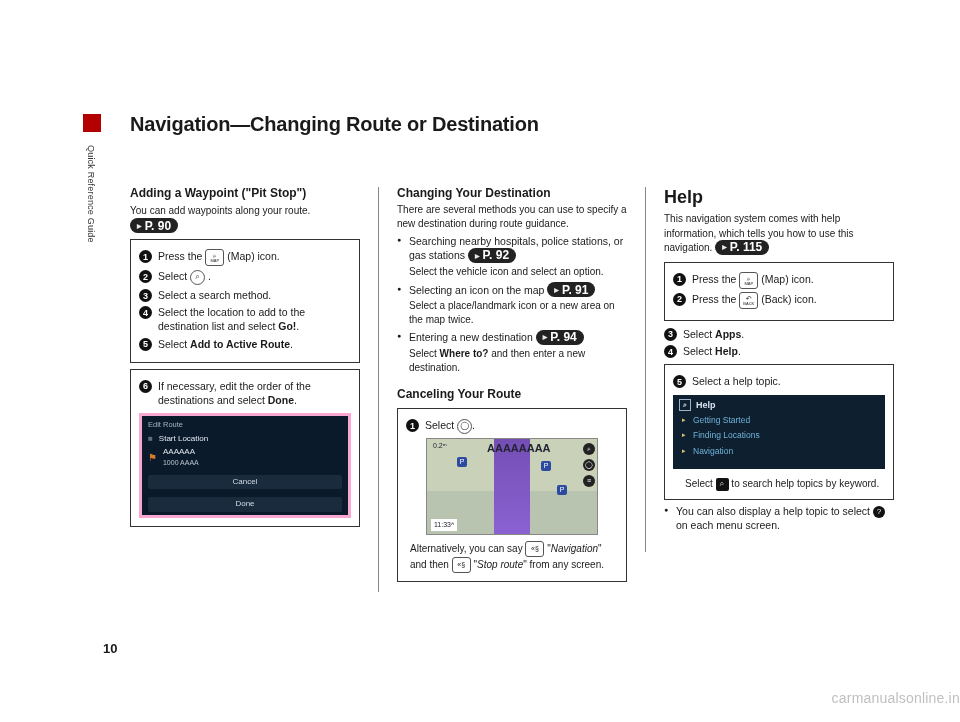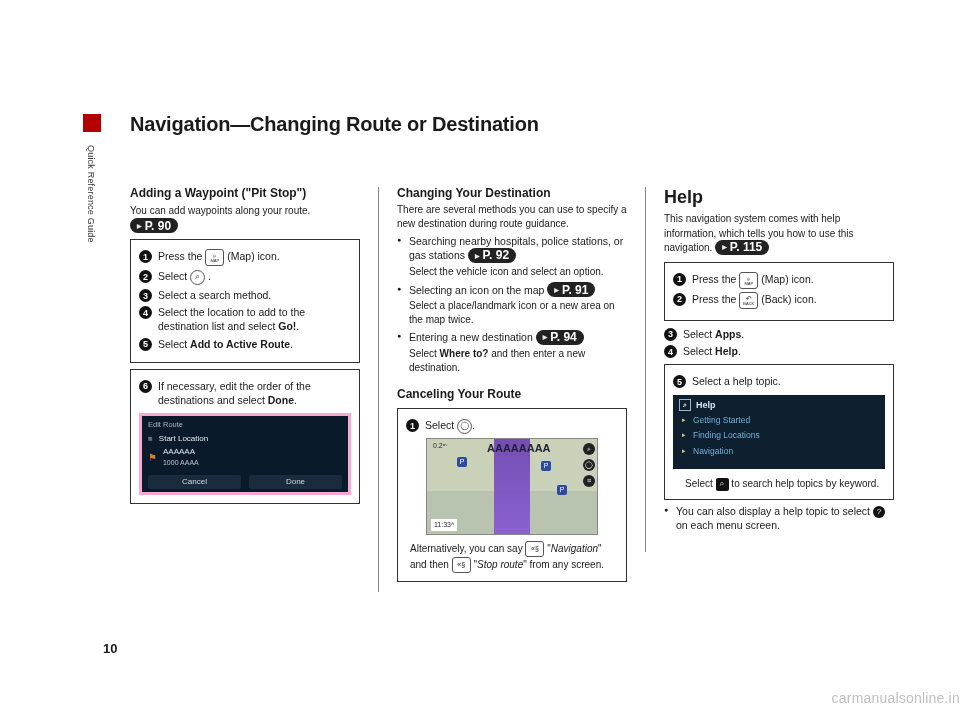--- a/index.html
+++ b/index.html
@@ -114,21 +114,21 @@
   .fake-nav {
     margin-top:6px;
     background:#0b1a2b; color:#dfe7ef;
     font-size:8px;
     border:3px solid #f9a8d4;
     padding:4px 6px 3px 6px;
   }
   .fake-nav .top { color:#9fb3c8; font-size:7.5px; margin-bottom:4px;}
   .fake-nav .row { display:flex; align-items:center; gap:6px; margin:2px 0;}
   .flag { color:#d97a2b; font-size:10px;}
-  .fake-nav .btnrow { display:flex; justify-content:flex-end; margin-top:6px; gap:8px;}
+  .fake-nav .btnrow { display:flex; justify-content:flex-end; margin-top:6px; gap:8px;flex-direction:column;}
   .fake-nav .btn { flex:1; text-align:center; background:#1a2b3d; padding:2px 0; border-radius:2px; color:#cfdbe6; font-size:8px;}
 
   
   .fake-map {
     margin:4px auto 6px auto;
     width:170px; height:95px;
     background: linear-gradient(180deg,#c9d2b8 0%, #c9d2b8 55%, #b8c4b0 55%, #b8c4b0 100%);
     border:1px solid #888;
     position:relative;
     font-size:7px; color:#223;

